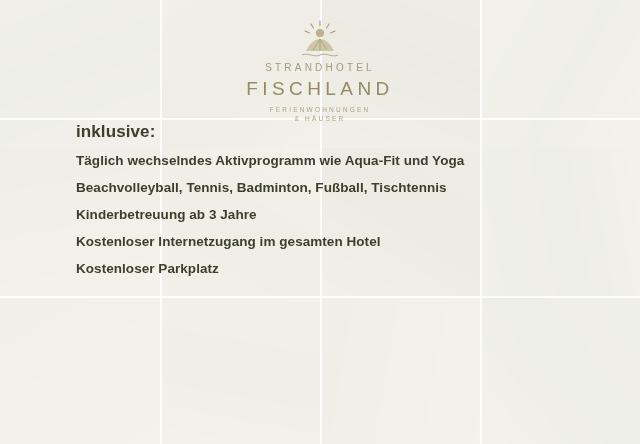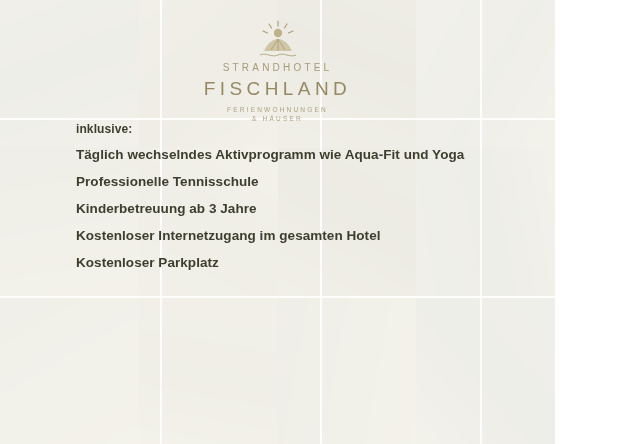--- a/index.html
+++ b/index.html
@@ -9,21 +9,21 @@
   body {
     width: 640px;
     height: 444px;
     overflow: hidden;
     font-family: "Liberation Sans", sans-serif;
     background: #ffffff;
   }
 
   .page {
     position: relative;
-    width: 555px;
+    width: 640px;
     height: 444px;
     background: #f2f1e9;
     overflow: hidden;
     text-decoration: underline;
   }
 
   
   .bg-collage {
     position: absolute;
     inset: 0;
@@ -125,21 +125,21 @@
   }
 
   
   .content {
     position: absolute;
     left: 76px;
     top: 122px;
     right: 40px;
   }
   .intro {
-    font-size: 12px;
+    font-size: 17px;
     font-weight: 700;
     color: #3d3f2e;
     margin-bottom: 9px;
     letter-spacing: 0.1px;
   }
   .item {
     font-size: 13.5px;
     font-weight: 700;
     color: #3d3f2e;
     line-height: 1.48;
@@ -198,19 +198,19 @@
     </svg>
     <div class="logo-line1">STRANDHOTEL</div>
     <div class="logo-line2">FISCHLAND</div>
     <div class="logo-line3">FERIENWOHNUNGEN</div>
     <div class="logo-line4">&amp; HÄUSER</div>
   </div>
 
   <div class="content">
     <div class="intro">inklusive:</div>
     <div class="item">Täglich wechselndes Aktivprogramm wie Aqua-Fit und Yoga</div>
-    <div class="item">Professionelle Tennisschule</div>
+    <div class="item">Beachvolleyball, Tennis, Badminton, Fußball, Tischtennis</div>
     <div class="item">Kinderbetreuung ab 3 Jahre</div>
     <div class="item">Kostenloser Internetzugang im gesamten Hotel</div>
     <div class="item">Kostenloser Parkplatz</div>
   </div>
 
 </div>
 
 </body></html>

